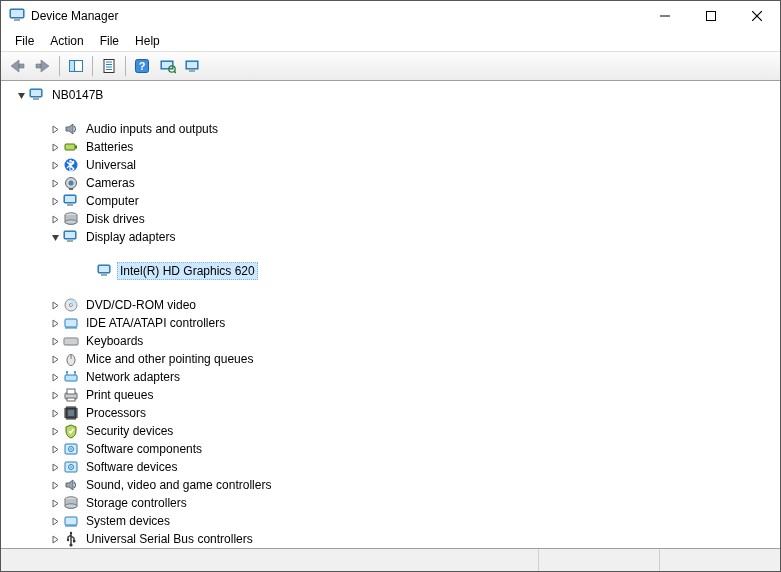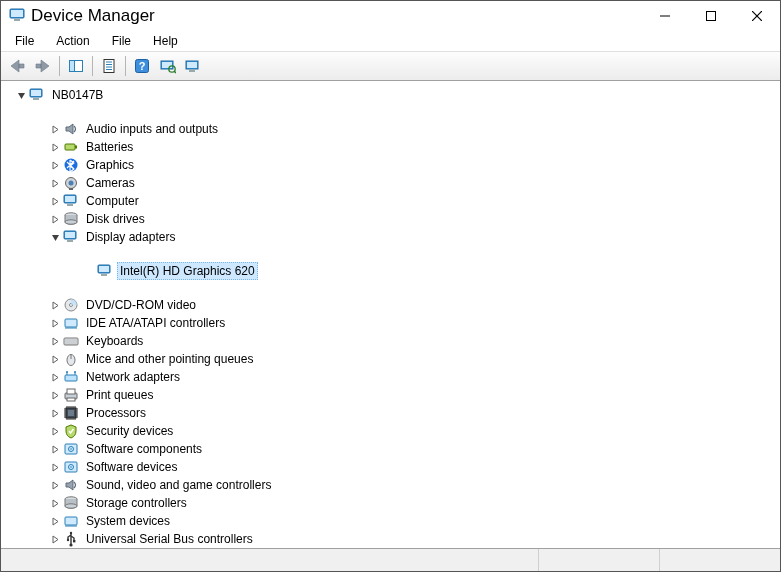--- a/index.html
+++ b/index.html
@@ -1,26 +1,26 @@
 <!DOCTYPE html>
 <html><head>
 <meta charset="utf-8">
 <style>
   html,body{margin:0;padding:0;font-family:"Segoe UI",Tahoma,sans-serif;font-size:12px;color:#000;background:#fff}
   .window{width:781px;height:572px;border:1px solid #555;box-sizing:border-box;display:flex;flex-direction:column;background:#fff}
   
   .titlebar{height:30px;display:flex;align-items:center;padding-left:8px}
   .titlebar-icon{margin-right:6px}
-  .titlebar-text{flex:0 0 auto;font-size:17px}
+  .titlebar-text{flex:0 0 auto;font-size:12px}
   .titlebar-spacer{flex:1}
   .win-controls{display:flex;height:100%}
   .win-btn{width:46px;display:flex;align-items:center;justify-content:center;font-family:"Segoe UI Symbol",sans-serif;font-size:12px}
   .win-btn.close{font-size:14px}
   
-  .menubar{height:20px;display:flex;align-items:center;padding-left:6px;gap:6px}
+  .menubar{height:20px;display:flex;align-items:center;padding-left:6px;gap:0}
   .menu-item{padding:2px 8px}
   
   .toolbar{height:28px;border-top:1px solid #e0e0e0;border-bottom:1px solid #a0a0a0;background:linear-gradient(#fdfdfd,#ececec);display:flex;align-items:center;padding:0 4px;gap:2px}
   .tool-btn{width:24px;height:24px;display:flex;align-items:center;justify-content:center}
   .tool-sep{width:1px;height:20px;background:#b5b5b5;margin:0 2px}
   .tool-svg{display:block}
   
   .client{flex:1;border-top:1px solid #fff;overflow:auto;background:#fff;padding:4px 12px}
   .tree{list-style:none;margin:0;padding:0}
   .tree ul{list-style:none;margin:16px;padding:0}
@@ -193,21 +193,21 @@
                   <svg width="9" height="9" viewBox="0 0 9 9">
                     <path d="M2 1 L7 4.5 L2 8 Z" fill="none" stroke="#606060"></path>
                   </svg>
                 </span>
                 <span class="icon">
                   <svg width="16" height="16" viewBox="0 0 16 16">
                     <circle cx="8" cy="8" r="6.5" fill="#1a6fe0"></circle>
                     <path d="M7 3 L11 6 L7 9 L11 12 L7 15 M7 3 V15 M4 5 L11 12 M4 11 L11 4" fill="none" stroke="#fff" stroke-width="1.1" stroke-linejoin="round"></path>
                   </svg>
                 </span>
-                <span class="label">Graphics</span>
+                <span class="label">Universal</span>
               </div>
             </li>
             <li>
               <div class="row">
                 <span class="indent" style="width: 18px;"></span>
                 <span class="twisty">
                   <svg width="9" height="9" viewBox="0 0 9 9">
                     <path d="M2 1 L7 4.5 L2 8 Z" fill="none" stroke="#606060"></path>
                   </svg>
                 </span>

